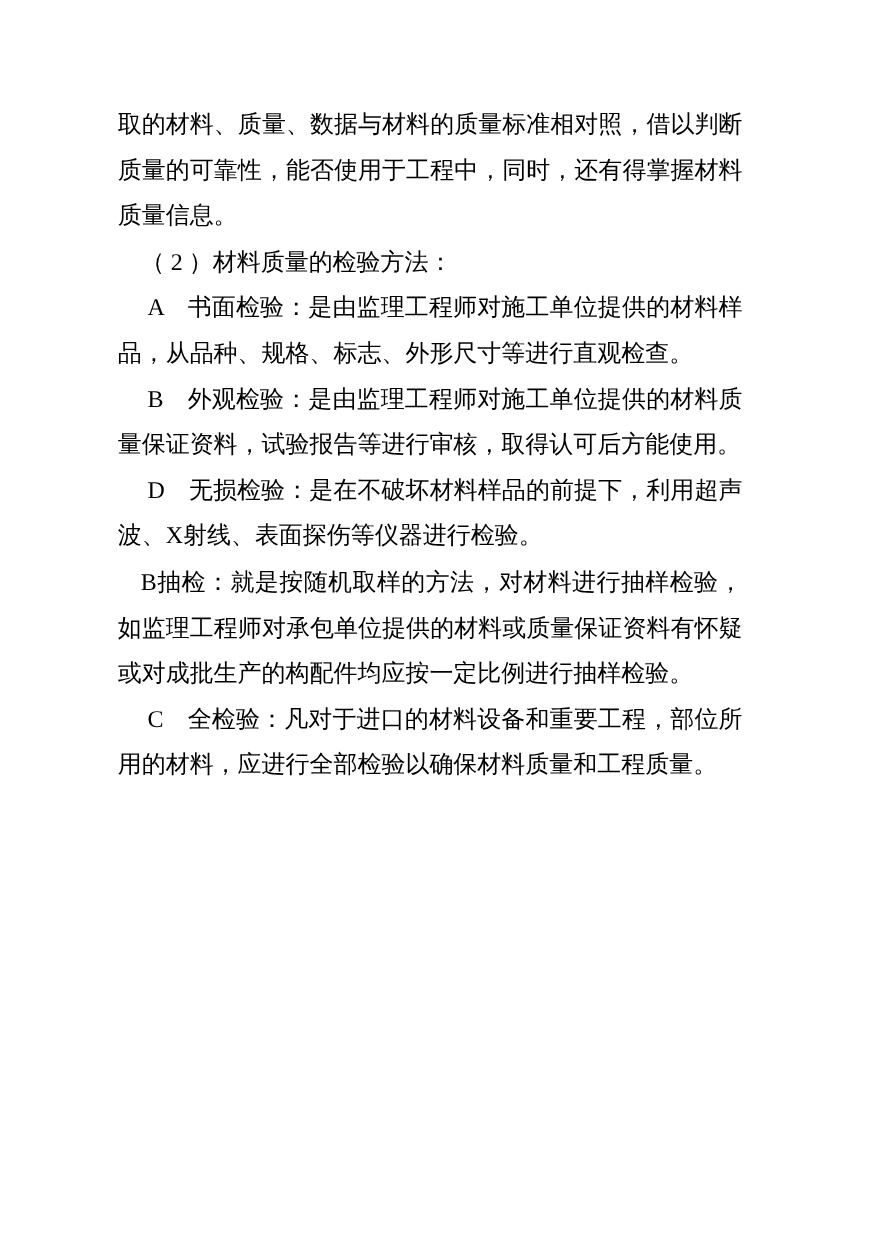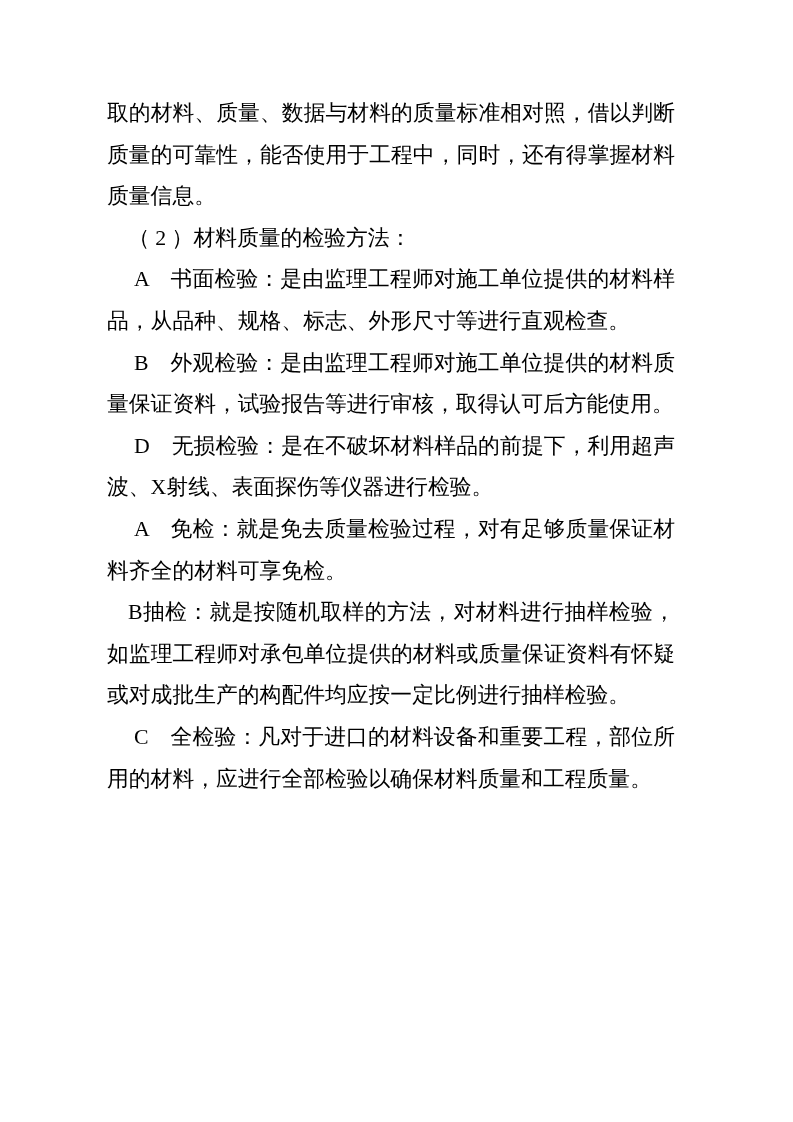--- a/index.html
+++ b/index.html
@@ -45,17 +45,16 @@
 </head>
 <body>
 
 <div class="page">
   <div class="content">
     <p class="in0">取的材料、质量、数据与材料的质量标准相对照，借以判断质量的可靠性，能否使用于工程中，同时，还有得掌握材料质量信息。</p>
     <p class="in1">（ 2 ）材料质量的检验方法：</p>
     <p class="in13">A　书面检验：是由监理工程师对施工单位提供的材料样品，从品种、规格、标志、外形尺寸等进行直观检查。</p>
     <p class="in13">B　外观检验：是由监理工程师对施工单位提供的材料质量保证资料，试验报告等进行审核，取得认可后方能使用。</p>
     <p class="in13">D　无损检验：是在不破坏材料样品的前提下，利用超声波、X射线、表面探伤等仪器进行检验。</p>
-    <p class="in13">A　免检：就是免去质量检验过程，对有足够质量保证材料齐全的材料可享免检。</p>
     <p class="in1">B抽检：就是按随机取样的方法，对材料进行抽样检验，如监理工程师对承包单位提供的材料或质量保证资料有怀疑或对成批生产的构配件均应按一定比例进行抽样检验。</p>
     <p class="in13">C　全检验：凡对于进口的材料设备和重要工程，部位所用的材料，应进行全部检验以确保材料质量和工程质量。</p>
   </div>
 </div>
 
 </body></html>

